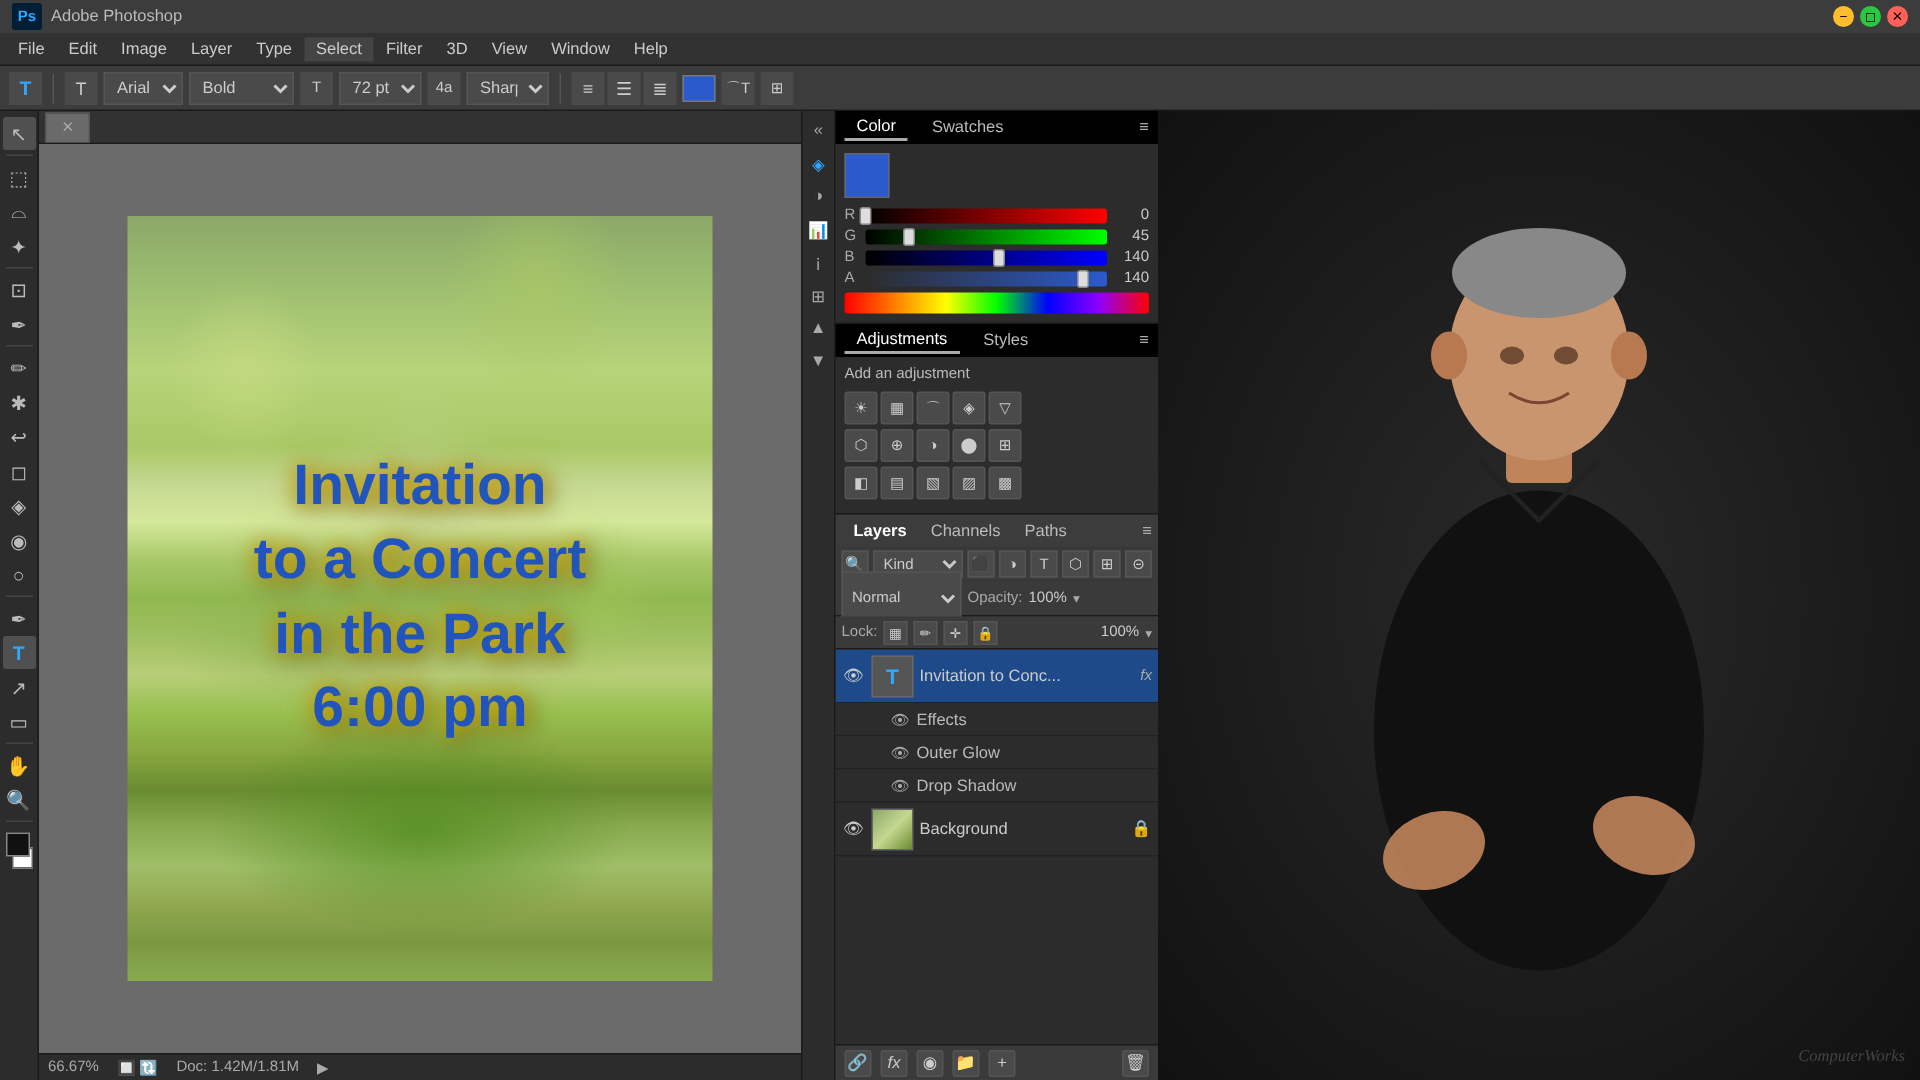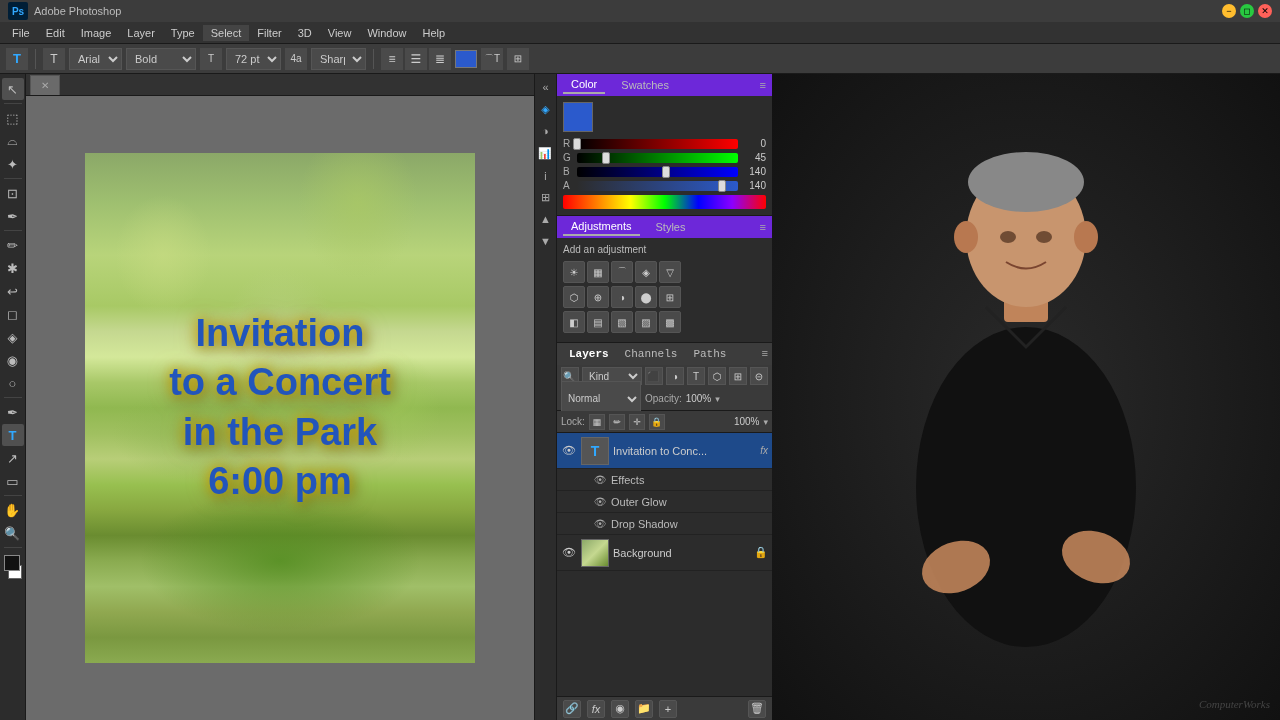--- a/index.html
+++ b/index.html
@@ -276,21 +276,21 @@
       flex-direction: column;
       flex-shrink: 0;
     }
 
     
     .panel {
       border-bottom: 1px solid #1a1a1a;
     }
     .panel-header {
       height: 22px;
-      background: #6d28d9;
+      background: #000000;
       display: flex;
       align-items: center;
       padding: 0 6px;
       gap: 8px;
       font-size: 11px;
       cursor: pointer;
     }
     .panel-header-tab {
       padding: 2px 8px;
       font-size: 11px;
@@ -372,21 +372,20 @@
     }
 
     
     .layers-panel { flex: 1; display: flex; flex-direction: column; overflow: hidden; }
     .layers-header {
       height: 22px;
       background: #3c3c3c;
       display: flex;
       align-items: center;
       padding: 0 4px;
-      font-family: Liberation Mono, monospace;
     }
     .layers-tab {
       padding: 2px 8px;
       font-size: 11px;
       cursor: pointer;
       color: #bbb;
     }
     .layers-tab.active { color: #fff; font-weight: bold; }
     .layers-options {
       height: 22px;
@@ -683,20 +682,26 @@
         <div class="canvas-image">
           <div class="canvas-text">
             <span>Invitation</span><br>
             <span>to a Concert</span><br>
             <span>in the Park</span><br>
             <span>6:00 pm</span>
           </div>
         </div>
       </div>
     </div>
+    <div class="status-bar">
+      <span>66.67%</span>
+      <span>🔲 🔃</span>
+      <span>Doc: 1.42M/1.81M</span>
+      <span>▶</span>
+    </div>
   </div>
 
   <div style="width:22px; background:#2c2c2c; border-left:1px solid #1a1a1a; display:flex; flex-direction:column; align-items:center; padding:4px 0; gap:4px; flex-shrink:0;">
     <div class="vert-btn">«</div>
     <div class="vert-btn" style="color:#31a8ff;">◈</div>
     <div class="vert-btn">◑</div>
     <div class="vert-btn">📊</div>
     <div class="vert-btn">ℹ</div>
     <div class="vert-btn">⊞</div>
     <div class="vert-btn">▲</div>

